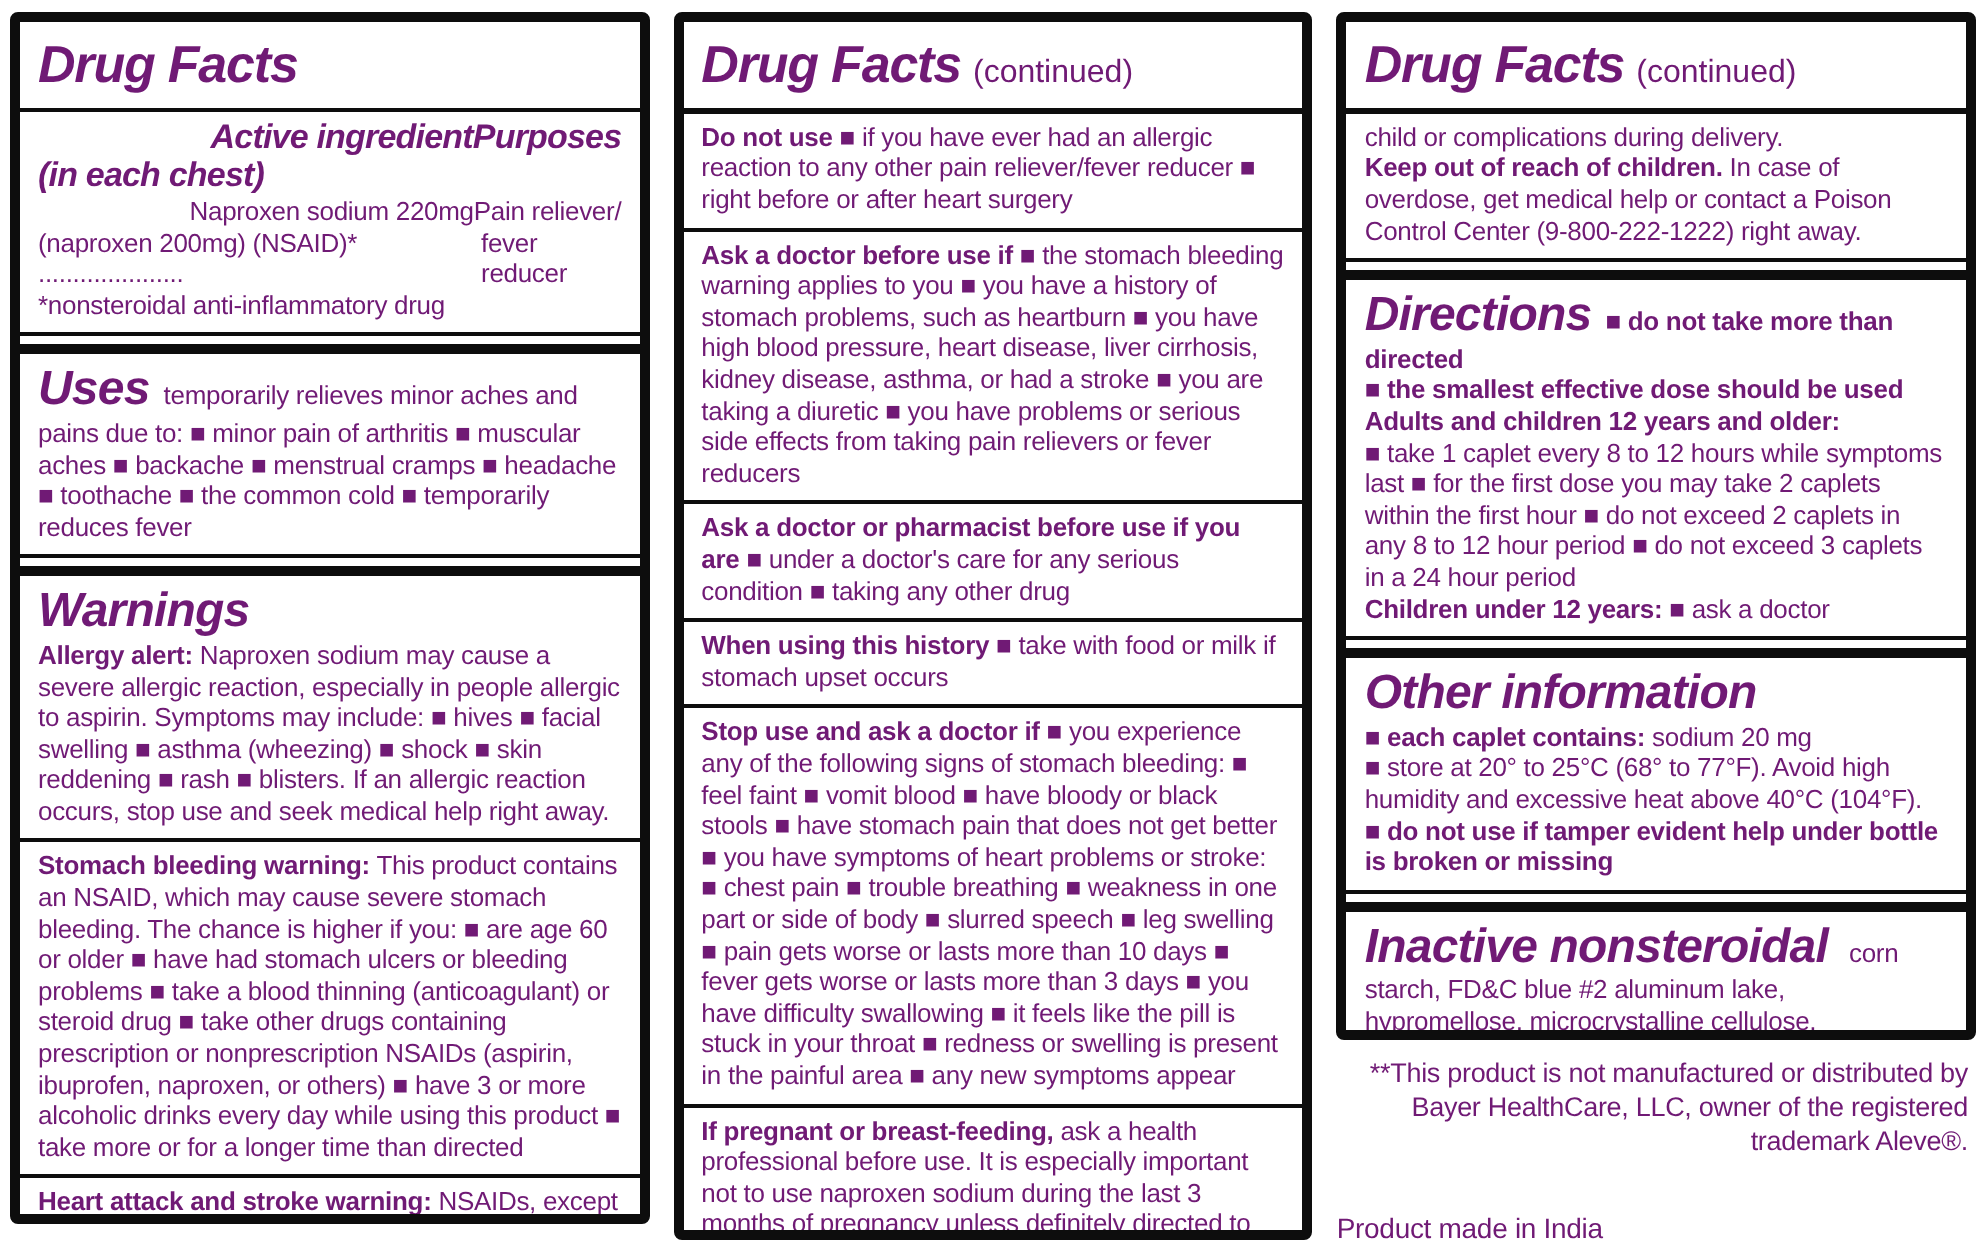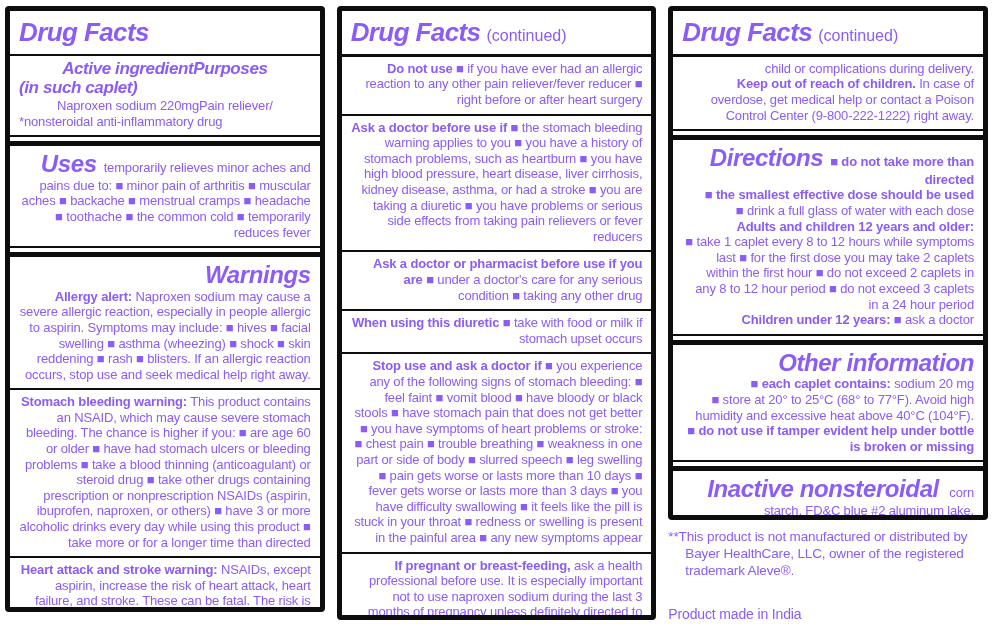--- a/index.html
+++ b/index.html
@@ -1,66 +1,70 @@
 <!DOCTYPE html>
 <html><head>
 <meta charset="utf-8">
 <style>
   html,body { margin:0; padding:0; background:#ffffff; }
   .label-wrap {
     width:993px; height:628px; box-sizing:border-box;
     display:flex; gap:12px; padding:6px 5px;
     font-family:"Liberation Sans","DejaVu Sans",sans-serif;
-    color:#8b5cf6; background:#ffffff;
+    color:#701a75; background:#ffffff;
   }
   .col { flex:1 1 0; min-width:0; display:flex; flex-direction:column; }
   .box {
     border:5px solid #0d0d0d; border-radius:4px; background:#fff;
     box-sizing:border-box; overflow:hidden;
   }
   .box-c1 { height:606px; }
   .box-c2 { height:614px; }
   .sec { padding:3px 9px 6px 9px; position:relative; }
   .rule-thin  { border-top:2px solid #0d0d0d; }
   .rule-mid   { border-top:3px solid #0d0d0d; }
   .rule-heavy { border-top:2.5px solid #0d0d0d; border-bottom:5px solid #0d0d0d; height:4px; }
   .panel-title { font-size:26px; font-weight:bold; font-style:italic; letter-spacing:-0.6px; line-height:1.15; padding-top:4px; }
   .panel-title .suffix { font-weight:normal; font-style:normal; font-size:16px; letter-spacing:0; margin-left:6px; }
   .sec-head { font-size:24px; font-weight:bold; font-style:italic; letter-spacing:-0.4px; line-height:1.15; }
   .runin { margin-right:7px; }
   .txt { font-size:13px; line-height:1.2; letter-spacing:-0.15px; }
   .b { font-weight:bold; }
   .ai-head { font-size:17px; font-weight:bold; font-style:italic; letter-spacing:-0.4px; line-height:1.15; }
-  .row { display:flex; justify-content:center; }
-  .para { padding-top:4px;text-align:right; }
-  .footnote { font-size:13.5px; line-height:1.25; letter-spacing:-0.15px; margin-top:9px; padding:0 4px; }
+  .row { display:flex; justify-content:flex-end; }
+  .para { padding-top:4px; }
+  .footnote { font-size:13.5px; line-height:1.25; letter-spacing:-0.15px; margin-top:9px; padding:0 4px;text-align:right; }
   .hang { padding-left:17px; text-indent:-17px; }
   .made-in { margin-top:26px; font-size:14px; letter-spacing:-0.15px; }
 </style>
 </head>
 <body>
 
 <div class="label-wrap">
 
   <div class="col">
     <div class="box box-c1">
       <div class="sec">
         <div class="panel-title">Drug Facts</div>
       </div>
       <div class="rule-thin"></div>
 
       <div class="sec">
         <div class="row">
           <span class="ai-head">Active ingredient</span>
           <span class="ai-head">Purposes</span>
         </div>
-        <div class="ai-head">(in such caplet)</div>
+        <div class="ai-head">(in each chest)</div>
         <div class="row txt">
           <span>Naproxen sodium 220mg</span>
           <span>Pain reliever/</span>
+        </div>
+        <div class="row txt">
+          <span>(naproxen 200mg) (NSAID)* .....................</span>
+          <span>fever reducer</span>
         </div>
         <div class="txt">*nonsteroidal anti-inflammatory drug</div>
       </div>
 
       <div class="rule-heavy"></div>
 
       <div class="sec txt para">
         <span class="sec-head runin">Uses</span><span>temporarily relieves minor aches and pains due to: ■ minor pain of arthritis ■ muscular aches ■ backache ■ menstrual cramps ■ headache ■ toothache ■ the common cold ■ temporarily reduces fever</span>
       </div>
 
@@ -102,21 +106,21 @@
         <span class="b">Ask a doctor before use if</span><span> ■ the stomach bleeding warning applies to you ■ you have a history of stomach problems, such as heartburn ■ you have high blood pressure, heart disease, liver cirrhosis, kidney disease, asthma, or had a stroke ■ you are taking a diuretic ■ you have problems or serious side effects from taking pain relievers or fever reducers</span>
       </div>
       <div class="rule-thin"></div>
 
       <div class="sec txt para">
         <span class="b">Ask a doctor or pharmacist before use if you are</span><span> ■ under a doctor's care for any serious condition ■ taking any other drug</span>
       </div>
       <div class="rule-thin"></div>
 
       <div class="sec txt para">
-        <span class="b">When using this diuretic</span><span> ■ take with food or milk if stomach upset occurs</span>
+        <span class="b">When using this history</span><span> ■ take with food or milk if stomach upset occurs</span>
       </div>
       <div class="rule-thin"></div>
 
       <div class="sec txt para">
         <span class="b">Stop use and ask a doctor if</span><span> ■ you experience any of the following signs of stomach bleeding: ■ feel faint ■ vomit blood ■ have bloody or black stools ■ have stomach pain that does not get better ■ you have symptoms of heart problems or stroke: ■ chest pain ■ trouble breathing ■ weakness in one part or side of body ■ slurred speech ■ leg swelling ■ pain gets worse or lasts more than 10 days ■ fever gets worse or lasts more than 3 days ■ you have difficulty swallowing ■ it feels like the pill is stuck in your throat ■ redness or swelling is present in the painful area ■ any new symptoms appear</span>
       </div>
       <div class="rule-thin"></div>
 
       <div class="sec txt para">
         <span class="b">If pregnant or breast-feeding,</span><span> ask a health professional before use. It is especially important not to use naproxen sodium during the last 3 months of pregnancy unless definitely directed to do so by a doctor because it may cause problems in the unborn</span>
@@ -135,21 +139,20 @@
       <div class="sec txt para">
         <div>child or complications during delivery.</div>
         <span class="b">Keep out of reach of children.</span><span> In case of overdose, get medical help or contact a Poison Control Center (9-800-222-1222) right away.</span>
       </div>
 
       <div class="rule-heavy"></div>
 
       <div class="sec txt para">
         <div><span class="sec-head runin">Directions</span><span class="b">■ do not take more than directed</span></div>
         <div class="b">■ the smallest effective dose should be used</div>
-        <div>■ drink a full glass of water with each dose</div>
         <div class="b">Adults and children 12 years and older:</div>
         <div>■ take 1 caplet every 8 to 12 hours while symptoms last ■ for the first dose you may take 2 caplets within the first hour ■ do not exceed 2 caplets in any 8 to 12 hour period ■ do not exceed 3 caplets in a 24 hour period</div>
         <div><span class="b">Children under 12 years:</span><span> ■ ask a doctor</span></div>
       </div>
 
       <div class="rule-heavy"></div>
 
       <div class="sec txt para">
         <div class="sec-head">Other information</div>
         <div><span class="b">■ each caplet contains:</span><span> sodium 20 mg</span></div>

